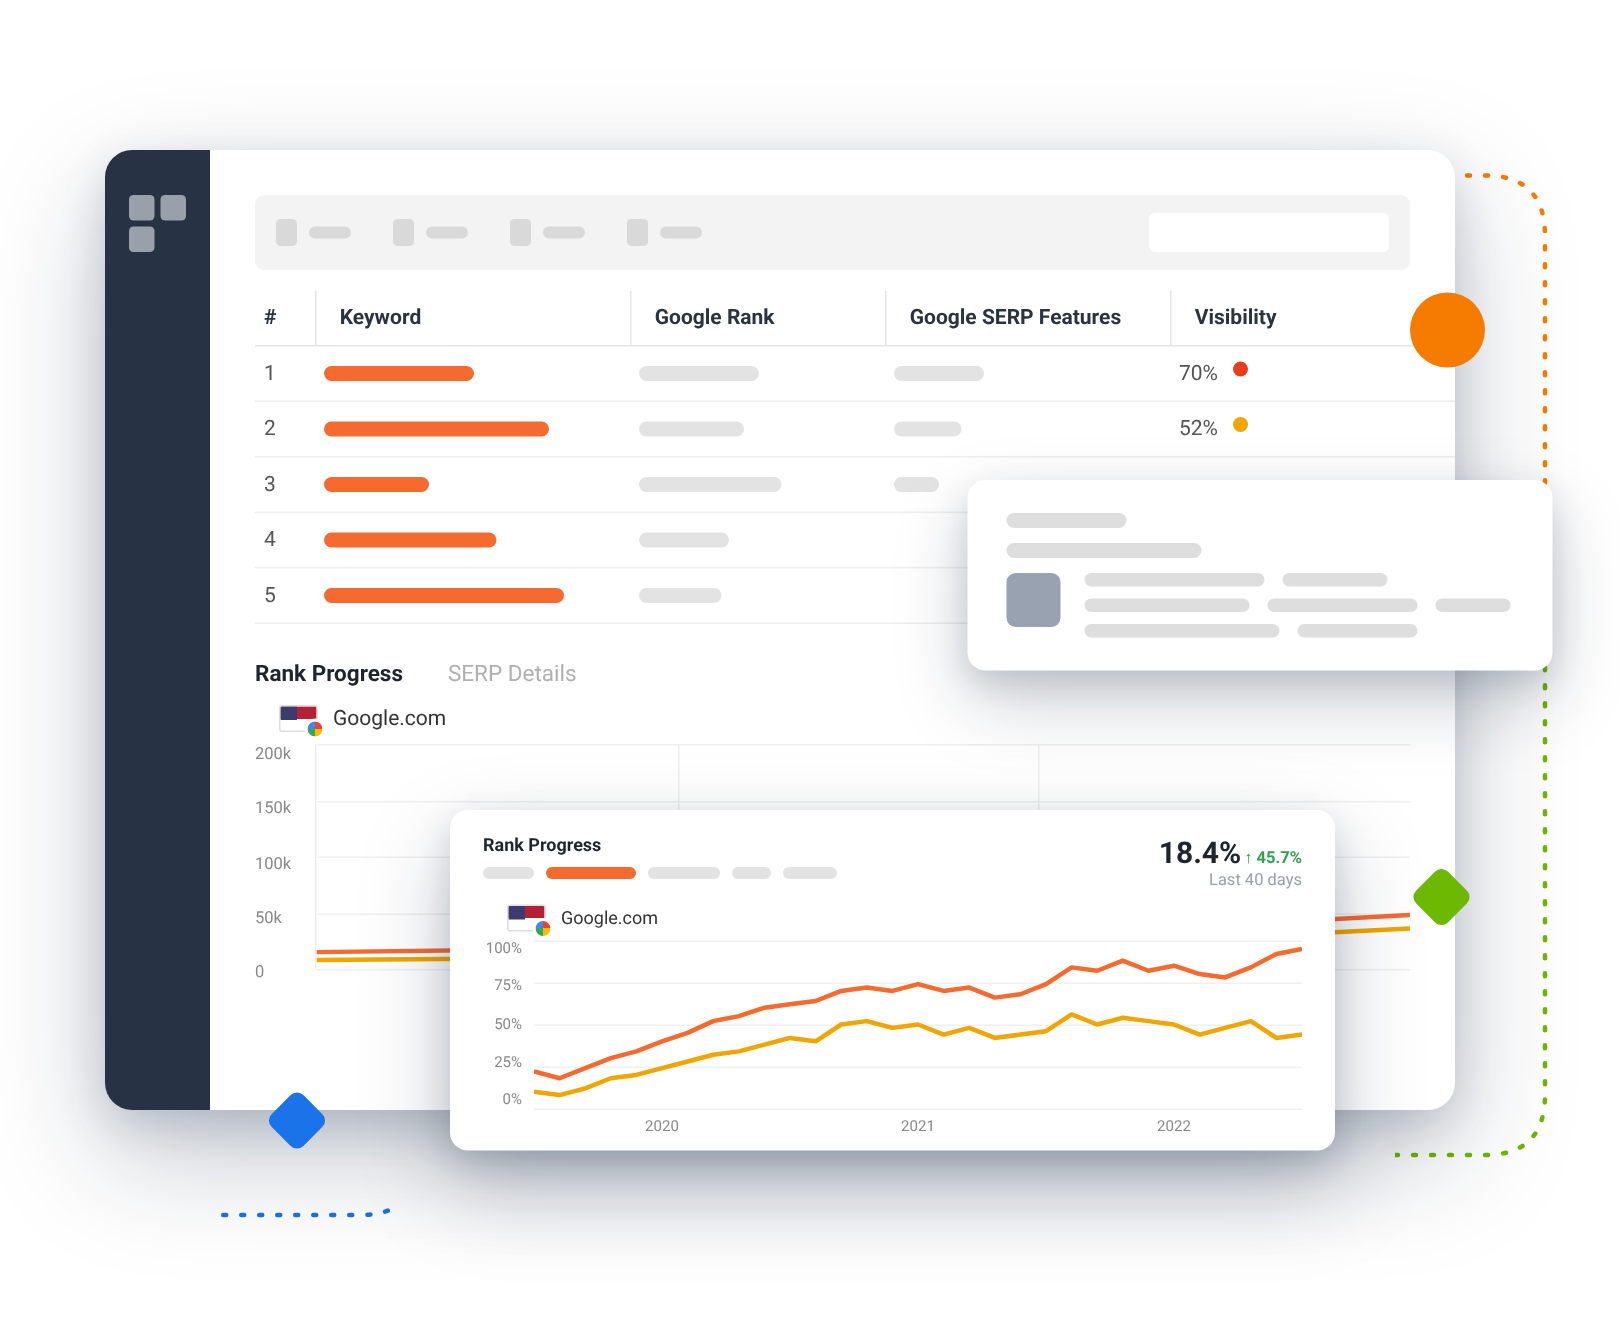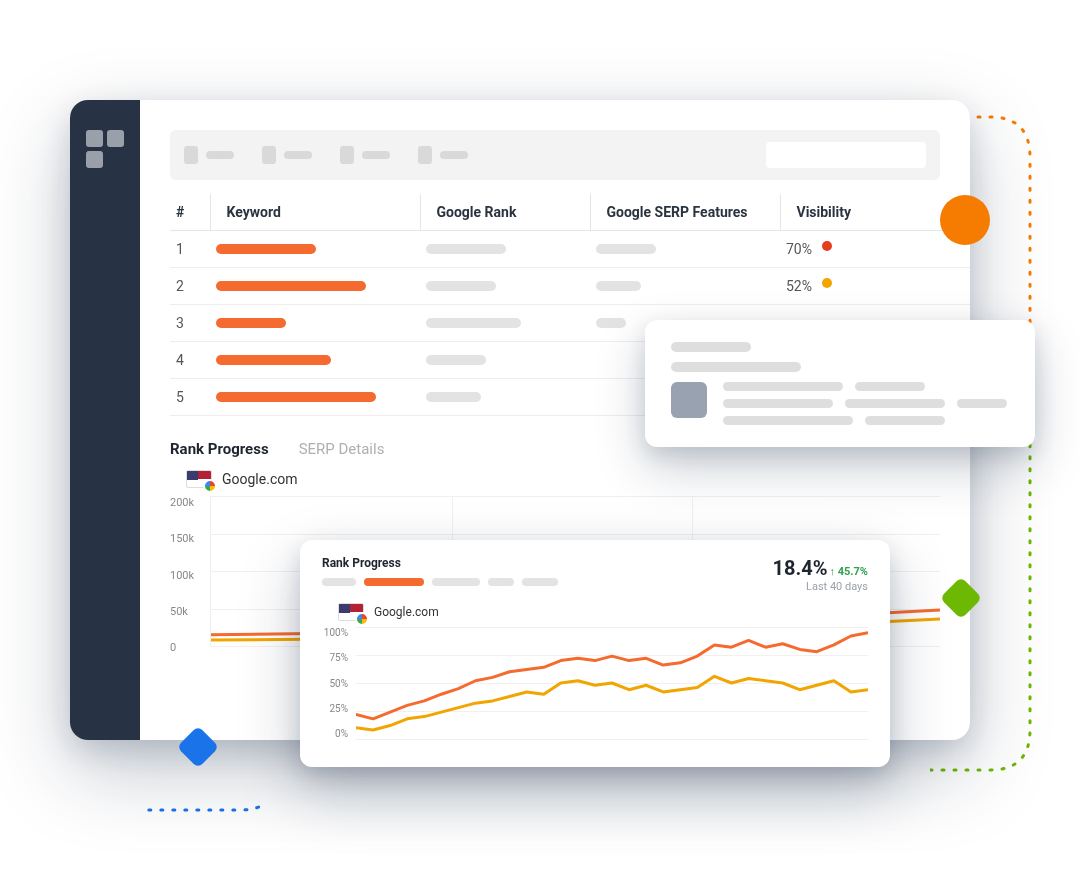--- a/index.html
+++ b/index.html
@@ -379,14 +379,19 @@
       <div class="grid-h" style="top:0%"></div>
       <div class="grid-h" style="top:25%"></div>
       <div class="grid-h" style="top:50%"></div>
       <div class="grid-h" style="top:75%"></div>
       <div class="grid-h" style="top:100%"></div>
       <svg class="series" id="rank-series" viewBox="0 0 100 100" preserveAspectRatio="none">
           <path d="M0.00 78.00 L3.33 82.00 L6.67 76.00 L10.00 70.00 L13.33 66.00 L16.67 60.00 L20.00 55.00 L23.33 48.00 L26.67 45.00 L30.00 40.00 L33.33 38.00 L36.67 36.00 L40.00 30.00 L43.33 28.00 L46.67 30.00 L50.00 26.00 L53.33 30.00 L56.67 28.00 L60.00 34.00 L63.33 32.00 L66.67 26.00 L70.00 16.00 L73.33 18.00 L76.67 12.00 L80.00 18.00 L83.33 15.00 L86.67 20.00 L90.00 22.00 L93.33 16.00 L96.67 8.00 L100.00 5.00" fill="none" stroke="#f56a2f" stroke-width="3" vector-effect="non-scaling-stroke" stroke-linejoin="round"></path>
           <path d="M0.00 90.00 L3.33 92.00 L6.67 88.00 L10.00 82.00 L13.33 80.00 L16.67 76.00 L20.00 72.00 L23.33 68.00 L26.67 66.00 L30.00 62.00 L33.33 58.00 L36.67 60.00 L40.00 50.00 L43.33 48.00 L46.67 52.00 L50.00 50.00 L53.33 56.00 L56.67 52.00 L60.00 58.00 L63.33 56.00 L66.67 54.00 L70.00 44.00 L73.33 50.00 L76.67 46.00 L80.00 48.00 L83.33 50.00 L86.67 56.00 L90.00 52.00 L93.33 48.00 L96.67 58.00 L100.00 56.00" fill="none" stroke="#f0a500" stroke-width="3" vector-effect="non-scaling-stroke" stroke-linejoin="round"></path>
         </svg>
     </div>
+    <div class="x-labels">
+      <span>2020</span>
+      <span>2021</span>
+      <span>2022</span>
+    </div>
   </div>
 </div>
 
 </body></html>

